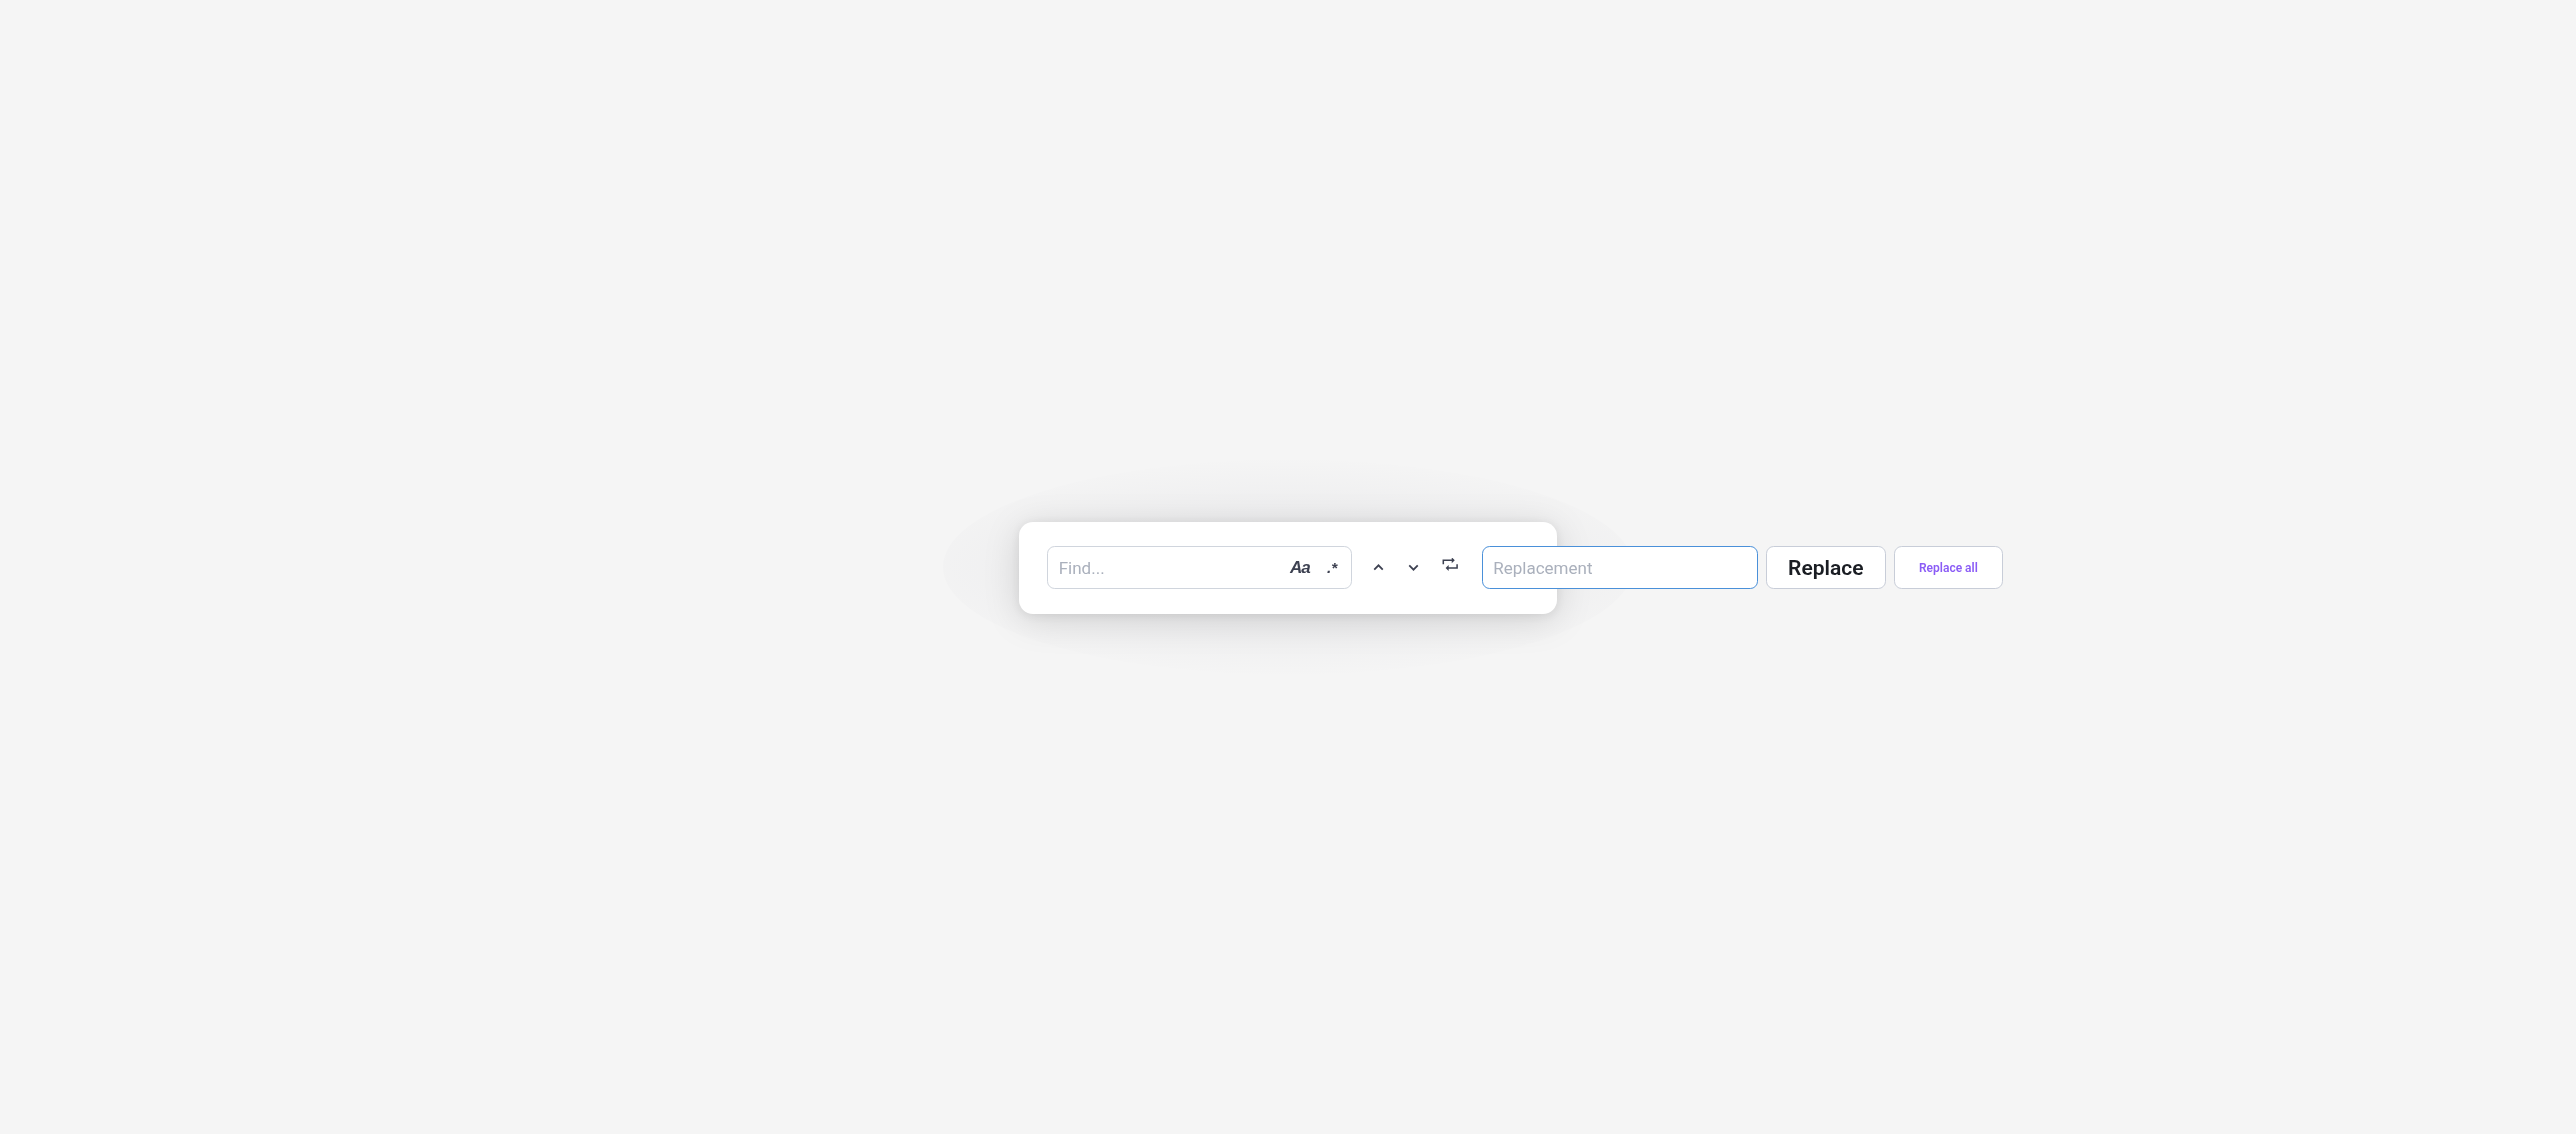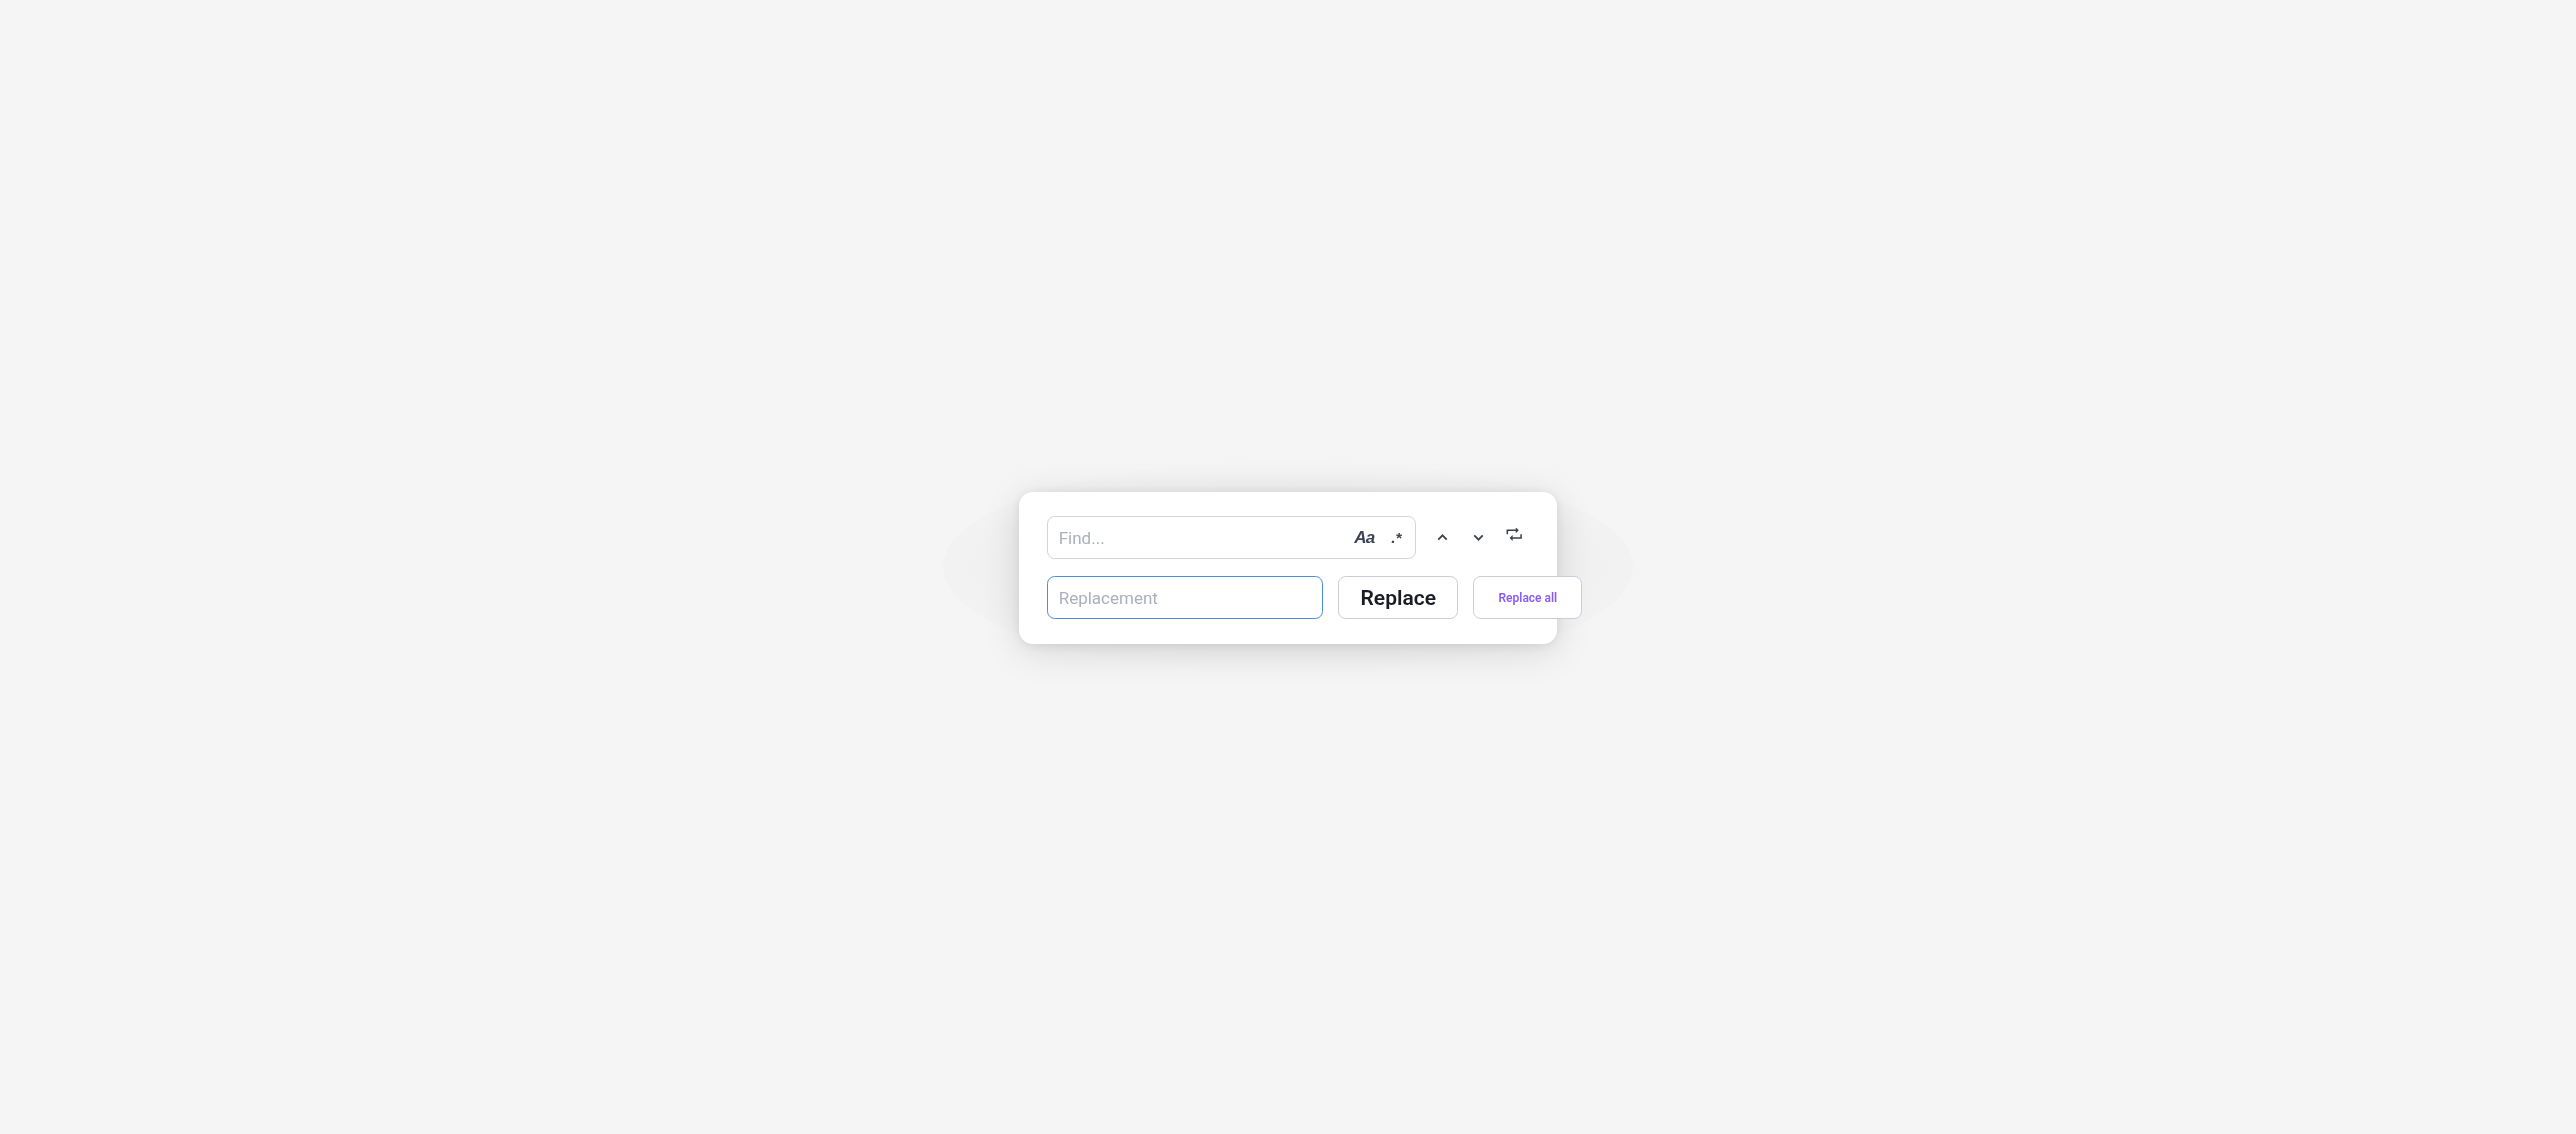--- a/index.html
+++ b/index.html
@@ -31,21 +31,21 @@
     }
 
     .dialog {
       position: relative;
       background: #ffffff;
       border-radius: 14px;
       box-shadow: 0 6.1px 37px rgba(0,0,0,0.13), 0 1.5px 9.2px rgba(0,0,0,0.07);
       padding: 24.5px 28px 24.5px 28px;
       width: 538px;
       display: flex;
-      flex-direction: column;
+      flex-direction: row;
       gap: 17px;
       z-index: 1;
     }
 
     .find-row {
       display: flex;
       align-items: center;
       gap: 12.3px;
     }
 
@@ -153,21 +153,21 @@
 
     .replace-icon svg {
       width: 18.4px;
       height: 18.4px;
       fill: #3d4151;
     }
 
     .replace-row {
       display: flex;
       align-items: center;
-      gap: 15px;
+      gap: 8px;
     }
 
     .replacement-input-wrapper {
       flex: 0 0 auto;
       width: 276px;
       border: 1.5px solid #4a90d9;
       border-radius: 7.7px;
       background: #fff;
       padding: 0 10.7px;
       height: 43px;

